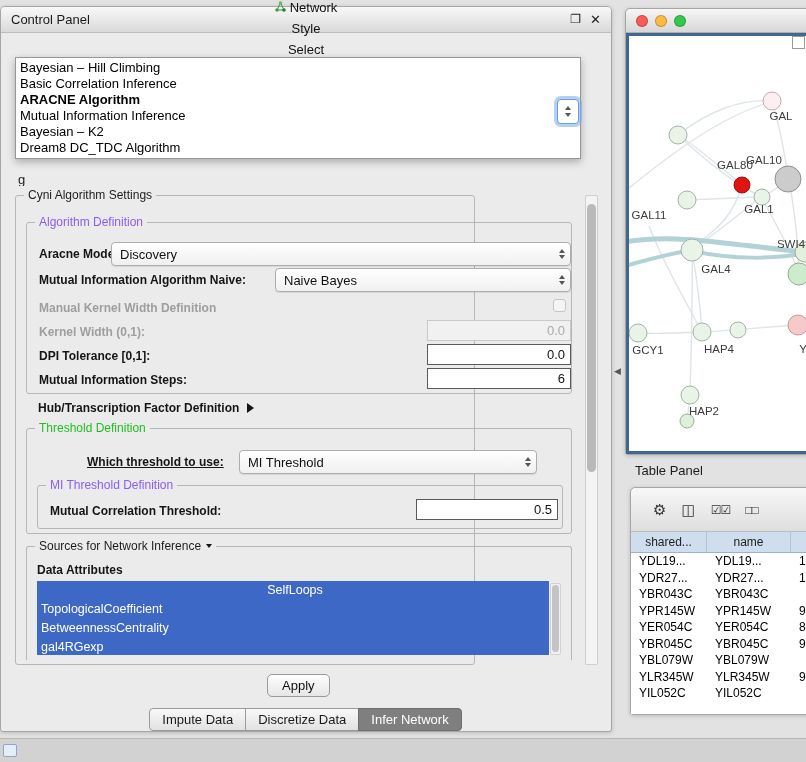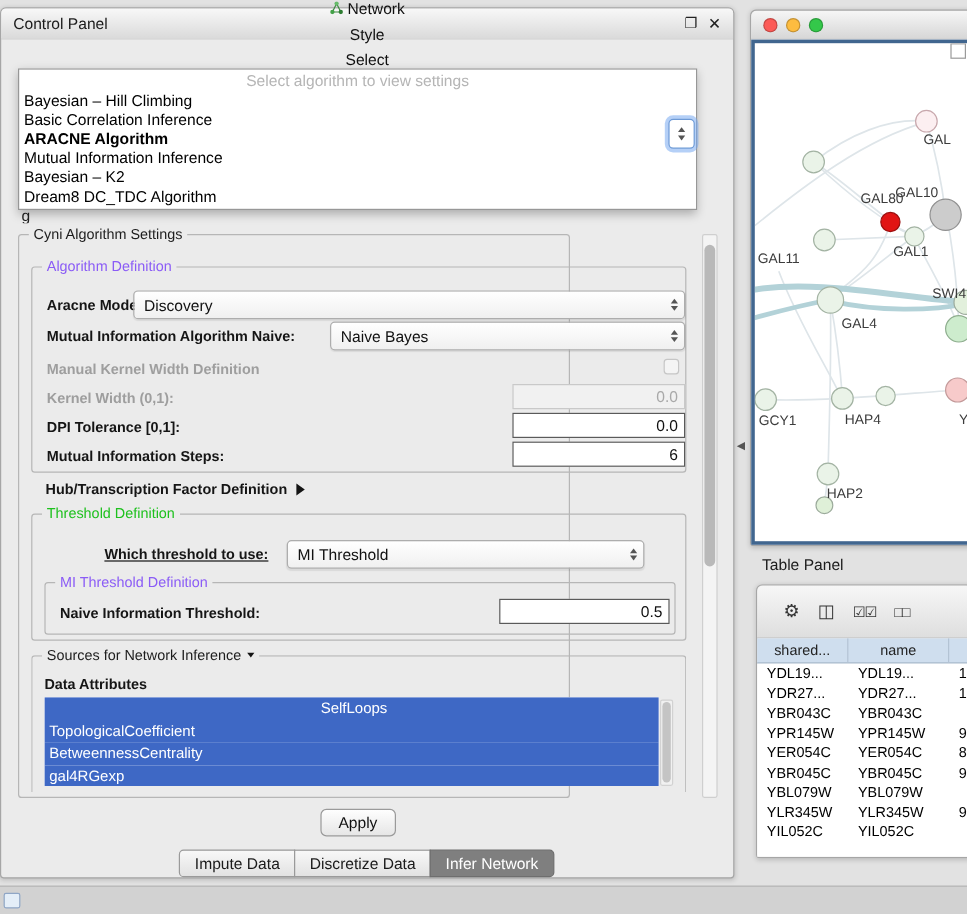--- a/index.html
+++ b/index.html
@@ -177,21 +177,21 @@
           <span class="arrows">
               <i class="tri-up"></i>
               <i class="tri-down"></i>
             </span>
         </div>
 
         <div class="groupbox" style="left:10px;top:56px;width:526px;height:44px;">
           <span class="gb-title blue">
               <span>MI Threshold Definition</span>
             </span>
-          <label class="fl" style="left:12px;top:18px;">Naive Information Threshold:</label>
+          <label class="fl" style="left:12px;top:18px;">Mutual Correlation Threshold:</label>
           <div class="tfield" style="left:378px;top:13px;width:142px;">0.5</div>
         </div>
       </div>
 
       <div class="groupbox" style="left:10px;top:350px;width:546px;height:114px;border-bottom:none;border-radius:3px 3px 0 0;">
         <span class="gb-title">
             <span>Sources for Network Inference</span>
             <i class="tri-down dark"></i>
           </span>
         <label class="fl" style="left:10px;top:16px;">Data Attributes</label>
@@ -213,21 +213,20 @@
 
     <button class="btn" style="left:266px;top:667px;">Apply</button>
 
     <nav class="bottom-tabs" id="bottom-tabs">
         <span class="btab">Impute Data</span>
         <span class="btab">Discretize Data</span>
         <span class="btab active">Infer Network</span>
       </nav>
 
     <div class="algo-menu">
-      <div class="menu-placeholder">Select algorithm to view settings</div>
       <div id="algo-items">
           <div class="menu-item">Bayesian – Hill Climbing</div>
           <div class="menu-item">Basic Correlation Inference</div>
           <div class="menu-item selected">ARACNE Algorithm</div>
           <div class="menu-item">Mutual Information Inference</div>
           <div class="menu-item">Bayesian – K2</div>
           <div class="menu-item">Dream8 DC_TDC Algorithm</div>
         </div>
     </div>
     <div class="focus-stepper">

